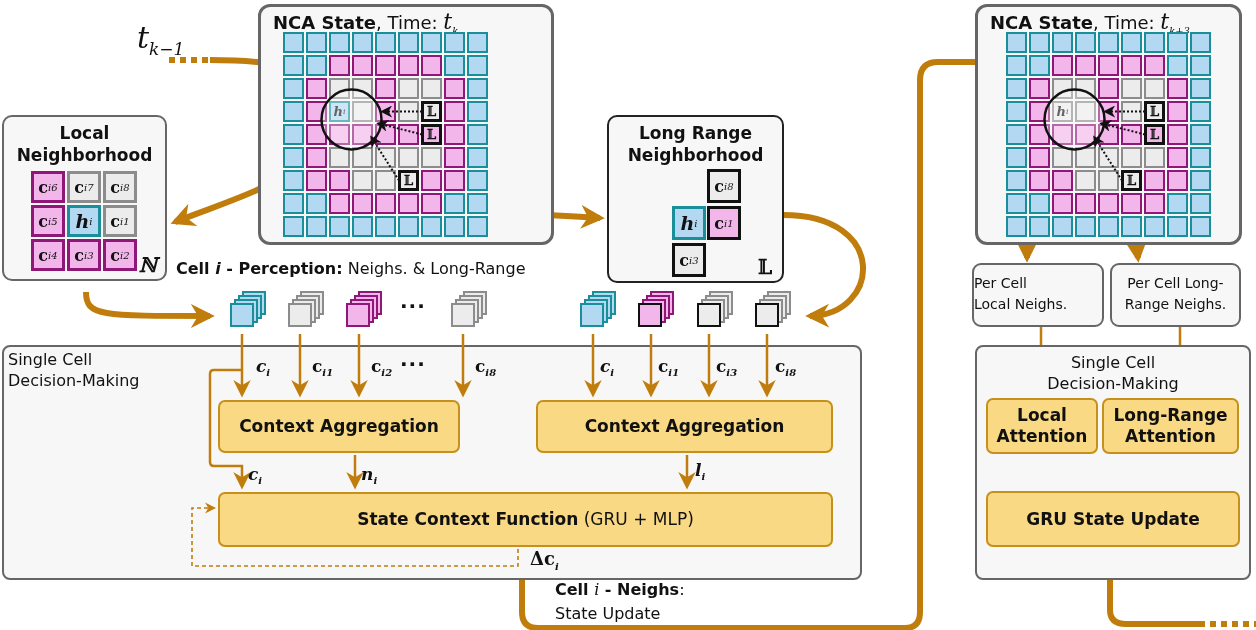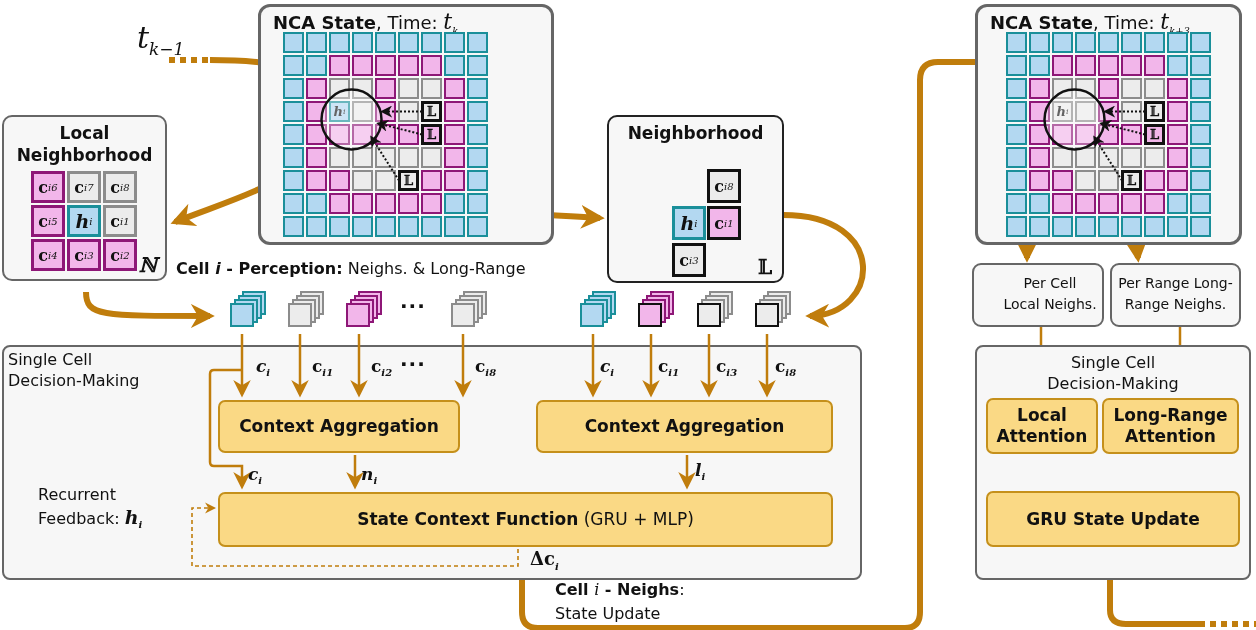--- a/index.html
+++ b/index.html
@@ -290,20 +290,21 @@
       <sub style="font-size:10px;font-style:italic;font-weight:normal">i3</sub>
     </div>
     <div class="cellsq" style="left:103px;top:171px;top:239px;width:34px;height:32px;background:#f2b6ea;border-color:#8e1777;">
       <span style="font-family:'DejaVu Serif',serif;font-weight:bold;">c</span>
       <sub style="font-size:10px;font-style:italic;font-weight:normal">i2</sub>
     </div>
   </div>
 
 <div class="box dark" style="left:607px;top:115px;width:177px;height:168px;border-width:2px;border-radius:10px;">
   <div class="title" style="left:0;width:173px;text-align:center;top:5px;line-height:22px;">
+    <div>Long Range</div>
     <div>Neighborhood</div>
   </div>
   <div style="position:absolute;right:10px;bottom:2px;font-size:20px;font-family:'DejaVu Serif',serif;font-weight:bold;">𝕃</div>
 </div>
 <div id="long-cells">
     <div class="cellsq" style="left:707px;top:169px;width:34px;height:34px;background:#ececec;border-color:#111;">
       <span style="font-family:'DejaVu Serif',serif;font-weight:bold;">c</span>
       <sub style="font-size:10px;font-style:italic;font-weight:normal">i8</sub>
     </div>
     <div class="cellsq" style="left:672px;top:206px;width:34px;height:34px;background:#b3d8f1;border-color:#1a8f9a;">
@@ -358,24 +359,20 @@
     <div style="position:absolute;left:763px;top:295px;width:24px;height:24px;box-sizing:border-box;background:#ececec;border:2.5px solid #8c8c8c;"></div>
     <div style="position:absolute;left:759px;top:299px;width:24px;height:24px;box-sizing:border-box;background:#ececec;border:2.5px solid #8c8c8c;"></div>
     <div style="position:absolute;left:755px;top:303px;width:24px;height:24px;box-sizing:border-box;background:#ececec;border:2.5px solid #111;"></div>
   </div>
 
 <div class="box thin" style="left:2px;top:345px;width:860px;height:235px;border-radius:8px;">
   <div class="txt" style="left:4px;top:2px;line-height:21px;">
     <div>Single Cell</div>
     <div>Decision-Making</div>
   </div>
-  <div class="txt" style="left:34px;top:137px;line-height:22px;">
-    <div>Recurrent</div>
-    <div><span>Feedback: </span><span class="math" style="font-size:19px">h</span><sub style="font-weight:bold">i</sub></div>
-  </div>
 </div>
 
 <div class="orange" style="left:218px;top:400px;width:242px;height:53px;">
   <div style="font-weight:bold">Context Aggregation</div>
 </div>
 <div class="orange" style="left:536px;top:400px;width:297px;height:53px;">
   <div style="font-weight:bold">Context Aggregation</div>
 </div>
 <div class="orange" style="left:218px;top:492px;width:615px;height:55px;">
   <div><b>State Context Function</b><span> (GRU + MLP)</span></div>
@@ -423,28 +420,28 @@
 <div class="txt" style="left:361px;top:464px;font-size:17px"><span class="math">n</span><sub style="font-weight:bold">i</sub></div>
 <div class="txt" style="left:695px;top:460px;font-size:17px"><span class="math">l</span><sub style="font-weight:bold">i</sub></div>
 <div class="txt" style="left:530px;top:548px;font-size:18px"><span class="mathb">Δc</span><sub style="font-weight:bold">i</sub></div>
 
 <div class="txt" style="left:555px;top:578px;line-height:24px;font-size:16px">
   <div><b>Cell </b><i style="font-family:'DejaVu Serif',serif">i</i><b>  - Neighs</b><span>:</span></div>
   <div>State Update</div>
 </div>
 
 <div class="box thin" style="left:972px;top:263px;width:132px;height:64px;border-radius:9px;">
-  <div class="txt" style="left:0;width:152px;text-align:center;top:8px;font-size:14px;line-height:21px;white-space:normal">
+  <div class="txt" style="left:0;width:152px;top:8px;font-size:14px;line-height:21px;white-space:normal">
     <div>Per Cell</div>
     <div>Local Neighs.</div>
   </div>
 </div>
 <div class="box thin" style="left:1110px;top:263px;width:131px;height:64px;border-radius:9px;">
   <div class="txt" style="left:0;width:127px;text-align:center;top:8px;font-size:14px;line-height:21px;white-space:normal">
-    <div>Per Range Long-</div>
+    <div>Per Cell Long-</div>
     <div>Range Neighs.</div>
   </div>
 </div>
 <div class="box thin" style="left:975px;top:345px;width:276px;height:235px;border-radius:8px;">
   <div class="txt" style="left:0;width:272px;text-align:center;top:5px;line-height:21px;font-size:16px">
     <div>Single Cell</div>
     <div>Decision-Making</div>
   </div>
 </div>
 <div class="orange" style="left:986px;top:398px;width:112px;height:56px;font-weight:bold;font-size:17px;">

